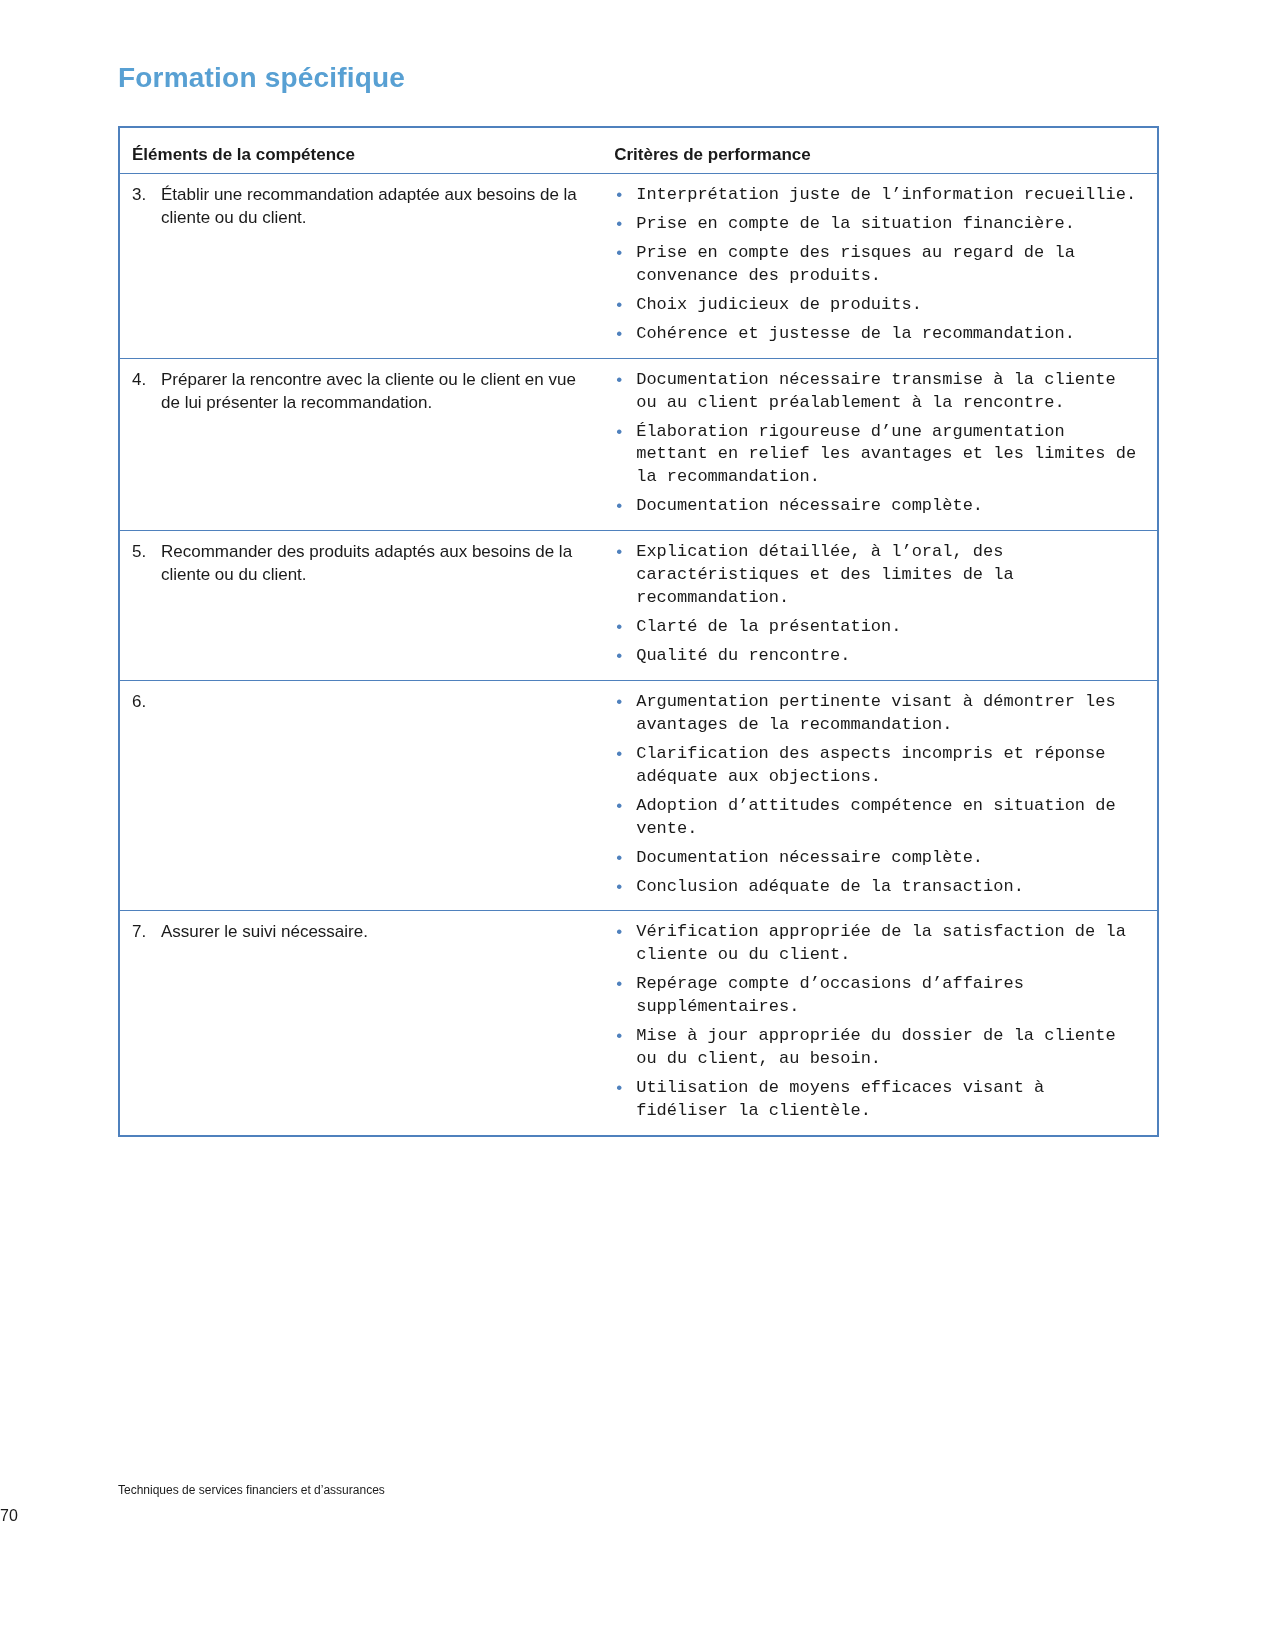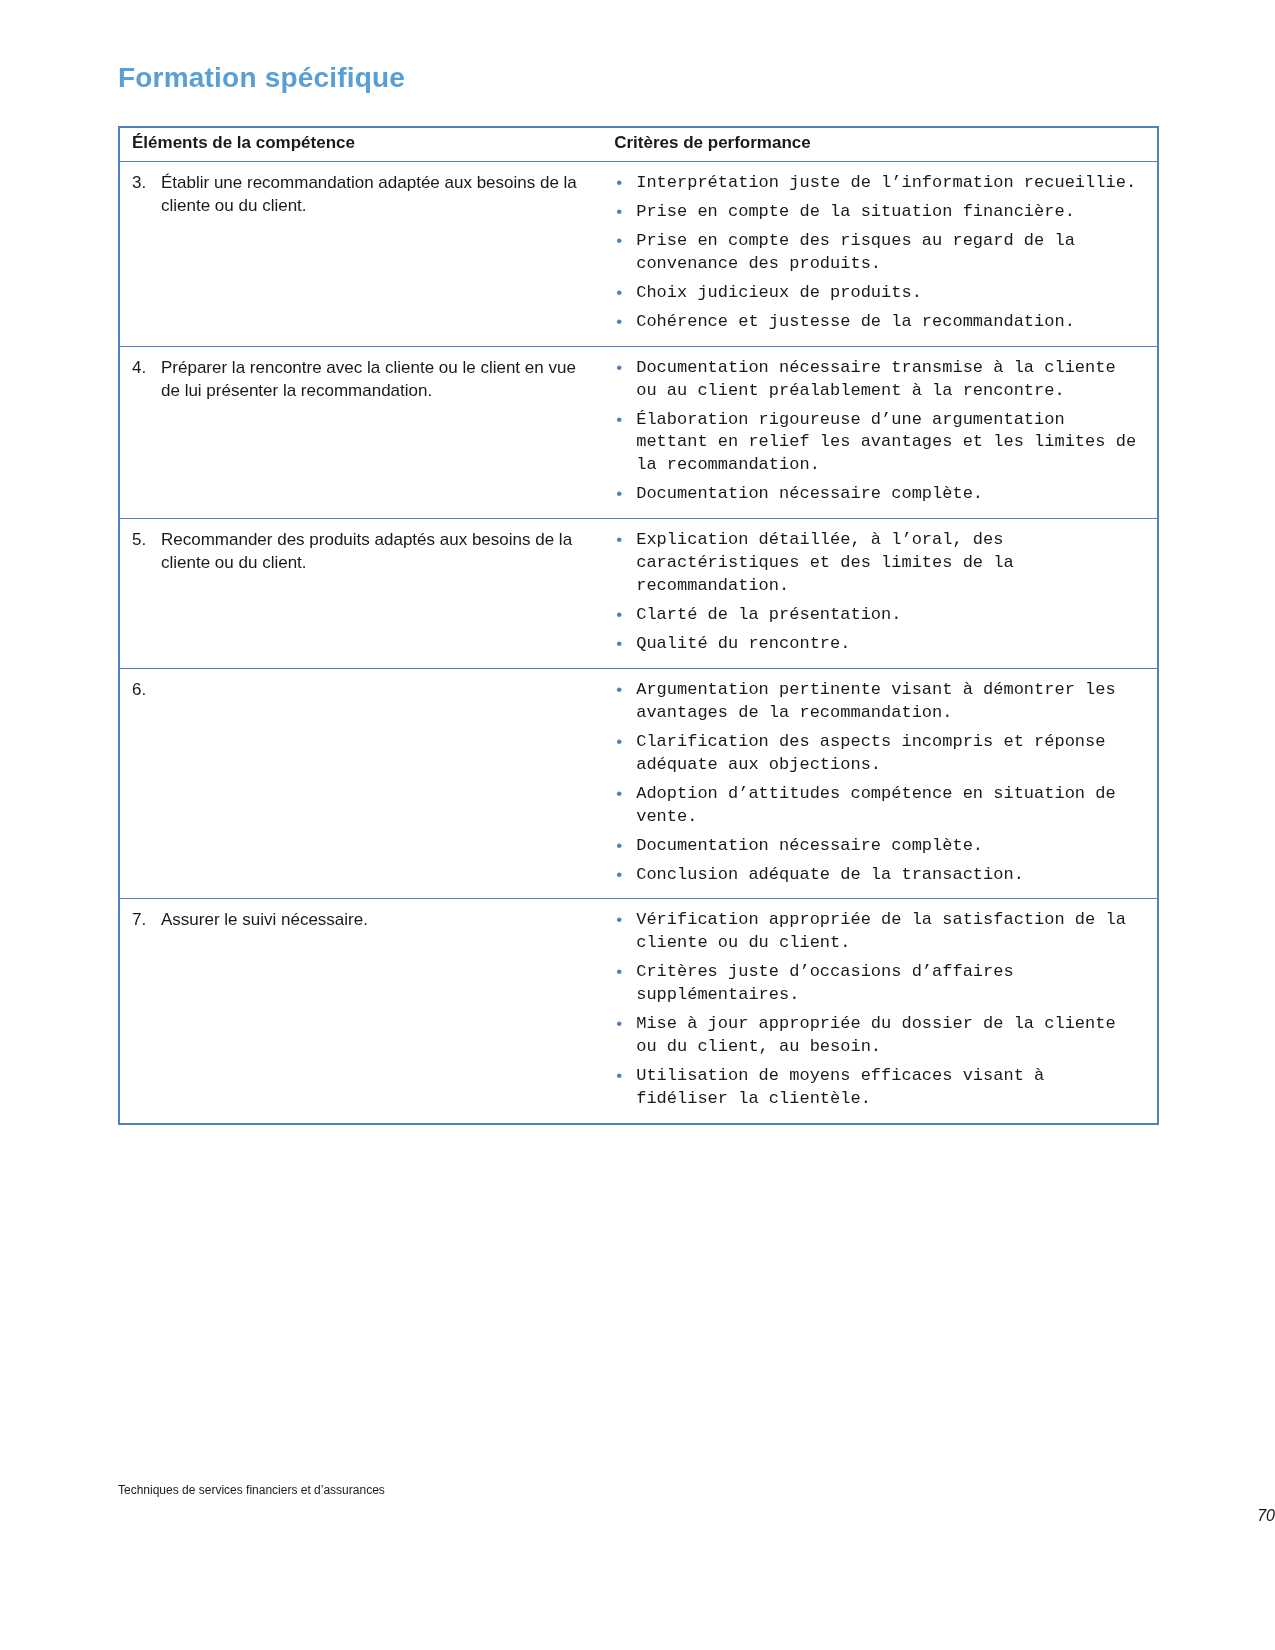--- a/index.html
+++ b/index.html
@@ -38,21 +38,21 @@
     border:2px solid var(--accent);
     background:#ffffff;
   }
   .thead{
     display:flex;
     border-bottom:1px solid var(--accent);
   }
   .th{
     font-weight:bold;
     font-size:17px;
-    padding:5px 12px 8px 12px;
+    padding:17px 12px 8px 12px;
   }
   .th-left{width:46.5%;}
   .th-right{width:53.5%;}
   .row{
     display:flex;
     border-bottom:1px solid var(--accent);
   }
   .row:last-child{border-bottom:none;}
   .cell-left{
     width:46.5%;
@@ -98,23 +98,22 @@
     position:absolute;
     left:118px;
     top:1483px;
     font-size:12px;
   }
   .page-number{
     position:absolute;
     left:0;
     top:1507px;
     width:100%;
-    text-align:right;
+    text-align:left;
     font-size:16px;
-    font-style:italic;
   }
 </style>
 </head>
 <body>
 
 <div class="page">
 
   <div class="section-title">Formation spécifique</div>
 
   <div class="comp-table">
@@ -232,21 +231,21 @@
             <div class="element-text">Assurer le suivi nécessaire.</div>
           </div>
           <div class="cell-right">
             <ul class="criteria-list">
               <li class="criterion">
                 <span class="bullet">•</span>
                 <span class="criterion-text">Vérification appropriée de la satisfaction de la cliente ou du client.</span>
               </li>
               <li class="criterion">
                 <span class="bullet">•</span>
-                <span class="criterion-text">Critères juste d’occasions d’affaires supplémentaires.</span>
+                <span class="criterion-text">Repérage compte d’occasions d’affaires supplémentaires.</span>
               </li>
               <li class="criterion">
                 <span class="bullet">•</span>
                 <span class="criterion-text">Mise à jour appropriée du dossier de la cliente ou du client, au besoin.</span>
               </li>
               <li class="criterion">
                 <span class="bullet">•</span>
                 <span class="criterion-text">Utilisation de moyens efficaces visant à fidéliser la clientèle.</span>
               </li>
             </ul>

